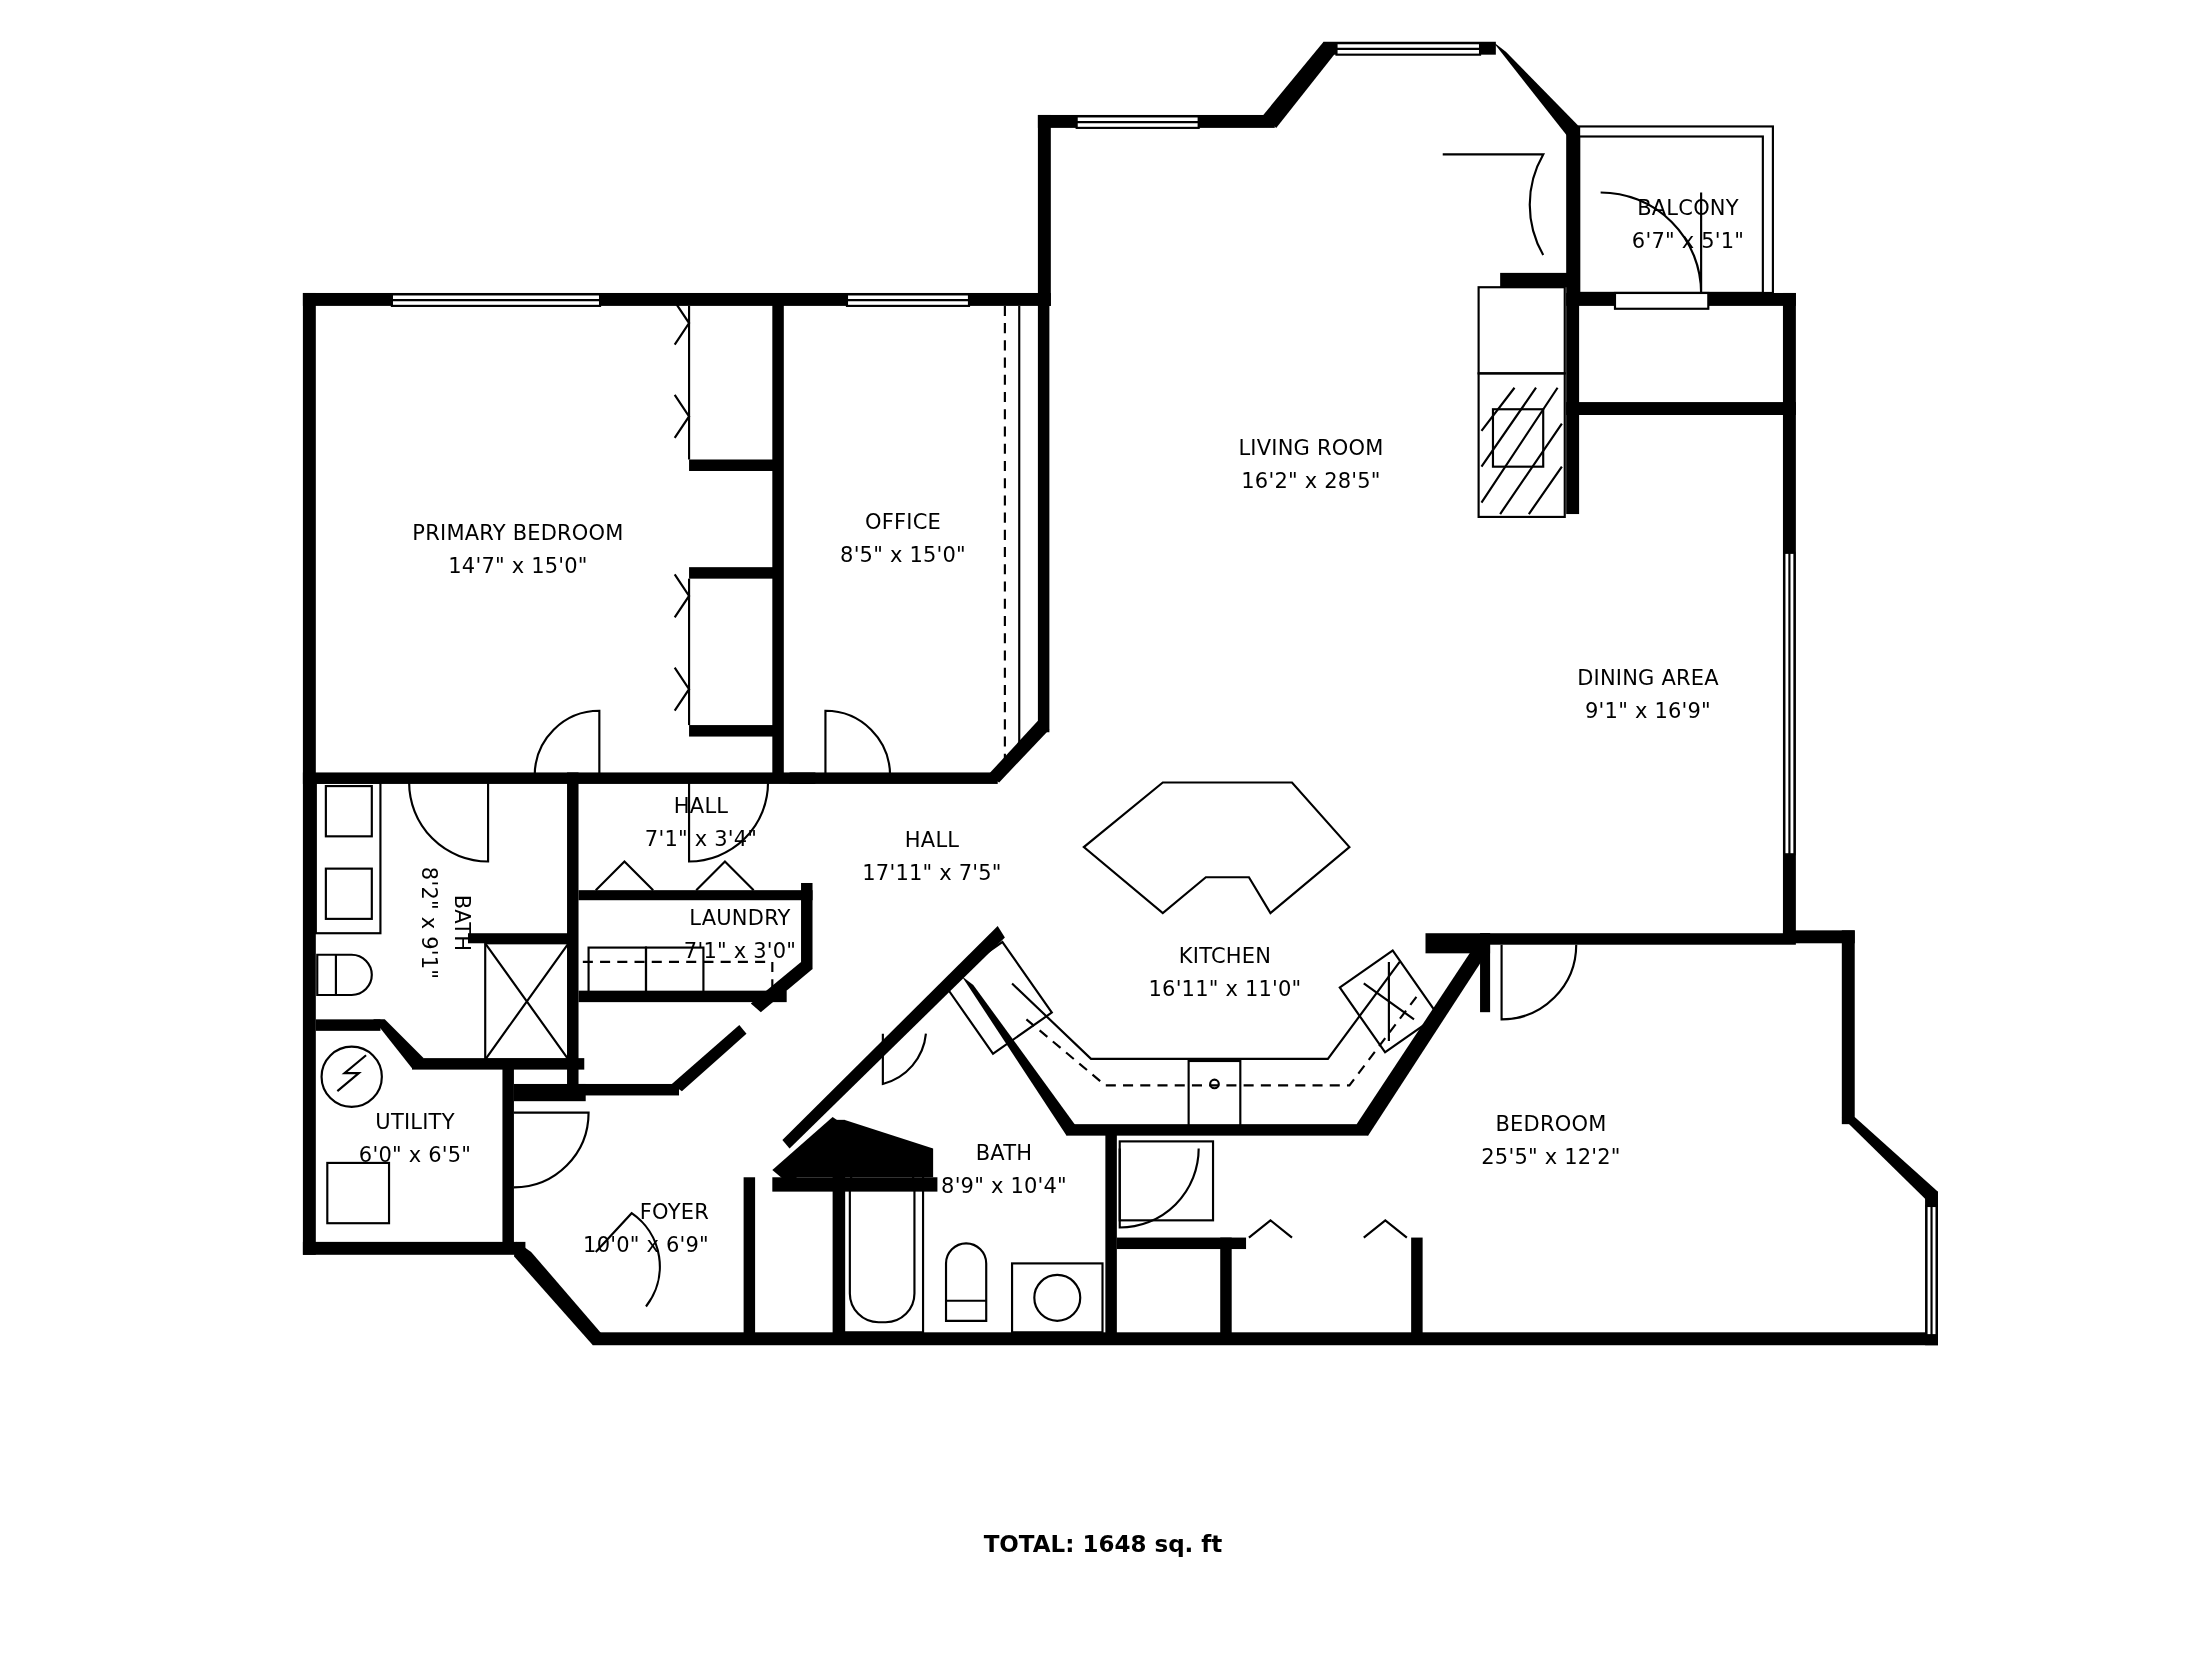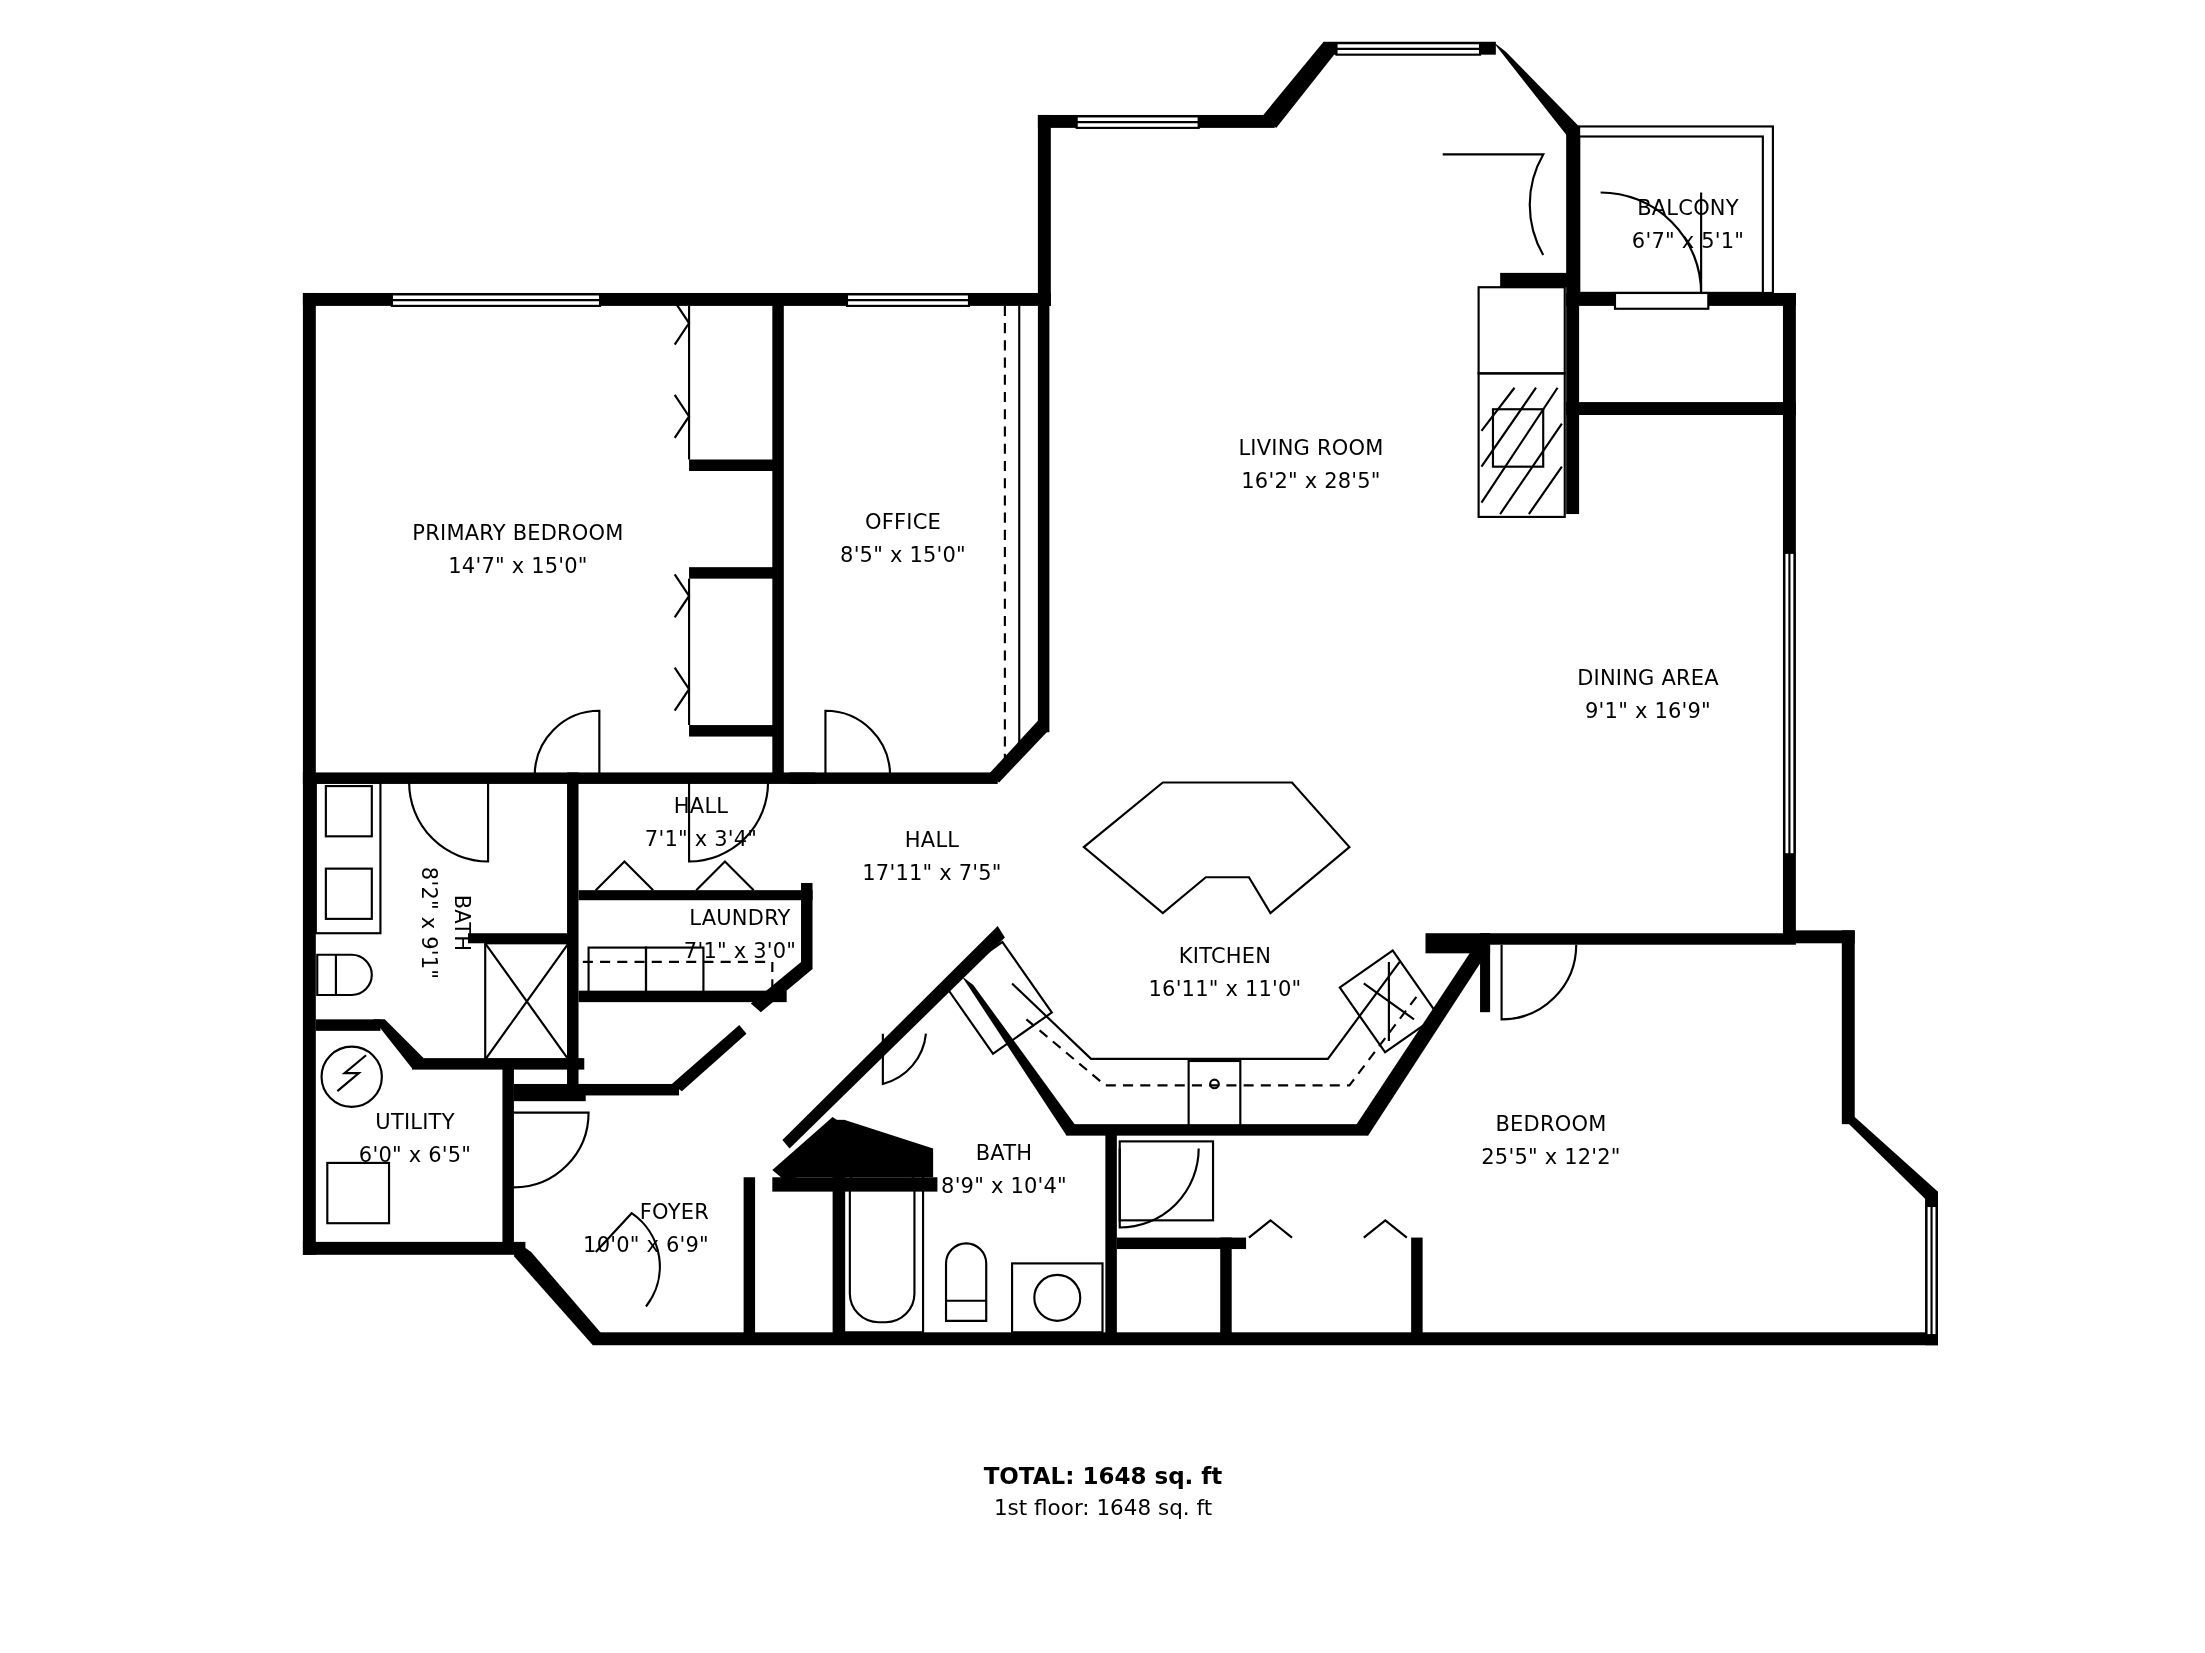--- a/index.html
+++ b/index.html
@@ -6,22 +6,22 @@
   body { width: 2205px; height: 1654px; position: relative; overflow: hidden;
          font-family: "DejaVu Sans", "Liberation Sans", sans-serif; color: #000; }
   svg.plan { position: absolute; left: 0; top: 0; width: 2205px; height: 1654px; }
   .wall { fill: #000; stroke: none; }
   .thin { fill: none; stroke: #000; stroke-width: 3; }
   .dash { fill: none; stroke: #000; stroke-width: 3; stroke-dasharray: 14 10; }
   .win { fill: #fff; stroke: #000; stroke-width: 3; }
   .room-label { position: absolute; text-align: center; font-size: 21px; line-height: 33px;
                 white-space: nowrap; transform: translate(-50%, 0); letter-spacing: 0.2px; }
   .room-label.rot { transform: translate(-50%, 0) rotate(90deg); transform-origin: 50% 50%; }
-  .summary { position: absolute; left: 1103px; top: 1460px; transform: translateX(-50%);
-             text-align: center; font-size: 21.5px; line-height: 32px; white-space: nowrap; }
+  .summary { position: absolute; left: 1103px; top: 1528px; transform: translateX(-50%);
+             font-size: 21.5px; line-height: 32px; white-space: nowrap; }
   .summary .total { font-weight: bold; font-size: 23px; }
 </style>
 </head>
 <body>
 
 <svg class="plan" viewBox="0 0 3072 2304">
 
   <g>
 
     <rect class="wall" x="422" y="408" width="18" height="1340"></rect>
@@ -233,15 +233,14 @@
   <div>BATH</div>
     <div>8'9" x 10'4"</div>
 </div>
 <div class="room-label" style="left:1551px; top:1108px;">
   <div>BEDROOM</div>
     <div>25'5" x 12'2"</div>
 </div>
 
 <div class="summary">
   <div class="total">TOTAL: 1648 sq. ft</div>
-  <div>1st floor: 1648 sq. ft</div>
 </div>
 
 
 </body></html>

